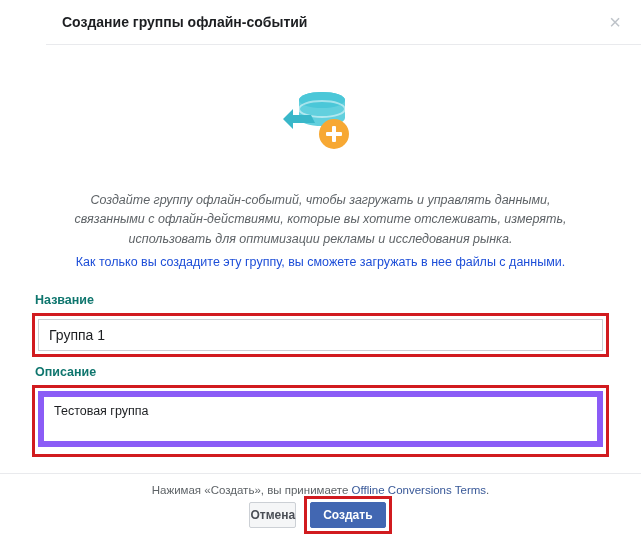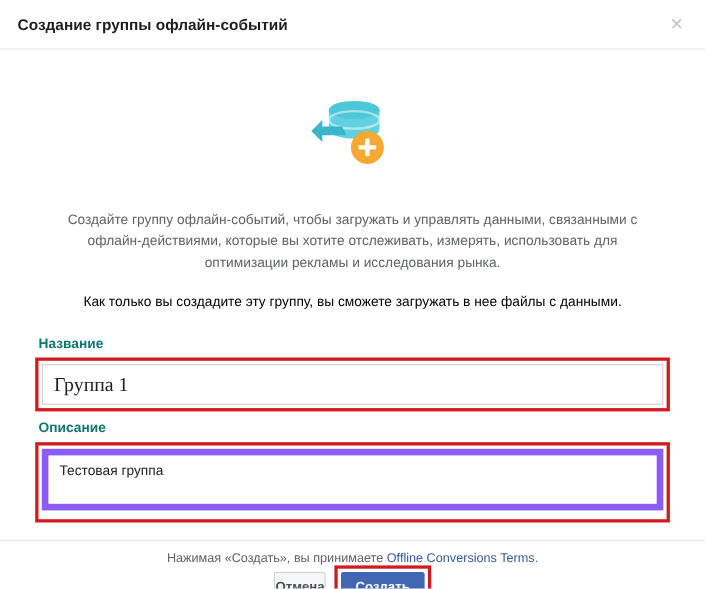--- a/index.html
+++ b/index.html
@@ -14,20 +14,21 @@
   .dialog {
     width: 641px;
     background: #fff;
   }
   .header {
     display: flex;
     align-items: center;
     justify-content: space-between;
     padding: 12px 16px;
     border-bottom: 1px solid #e9eaed;
+    margin-left: 46px;
   }
   .header-title {
     font-size: 14px;
     font-weight: bold;
     color: #1c1e21;
   }
   .close-btn {
     color: #bec3c9;
     font-size: 20px;
     line-height: 1;
@@ -44,26 +45,27 @@
     display: flex;
     justify-content: center;
     margin: 10px 0 28px 0;
   }
   .desc {
     font-size: 12.5px;
     line-height: 1.55;
     color: #5e6367;
     margin: 0 auto 0 auto;
     max-width: 520px;
+    font-style: italic;
   }
   .desc2 {
     font-size: 12.5px;
     line-height: 1.55;
-    color: #000000;
-    margin: 16px auto 20px auto;
+    color: #1d4ed8;
+    margin: 4px auto 20px auto;
     max-width: 520px;
   }
   .form {
     text-align: left;
     padding: 0 4px;
   }
   .field-label {
     font-size: 12.5px;
     font-weight: bold;
     color: #0f766e;
@@ -71,23 +73,23 @@
   }
   .hl-wrap {
     border: 3px solid #d11b1f;
     padding: 3px;
     margin-bottom: 6px;
   }
   .text-input {
     width: 100%;
     border: 1px solid #ccd0d5;
     padding: 7px 10px;
-    font-size: 18px;
-    color: #1c1e21;
-    font-family: Liberation Serif, serif;
+    font-size: 14px;
+    color: #1c1e21;
+    font-family: Liberation Sans, sans-serif;
   }
   .textarea {
     width: 100%;
     border: 6px solid #8b5cf6;
     padding: 7px 10px;
     font-size: 12.5px;
     color: #1c1e21;
     height: 56px;
     resize: none;
     font-family: inherit;

